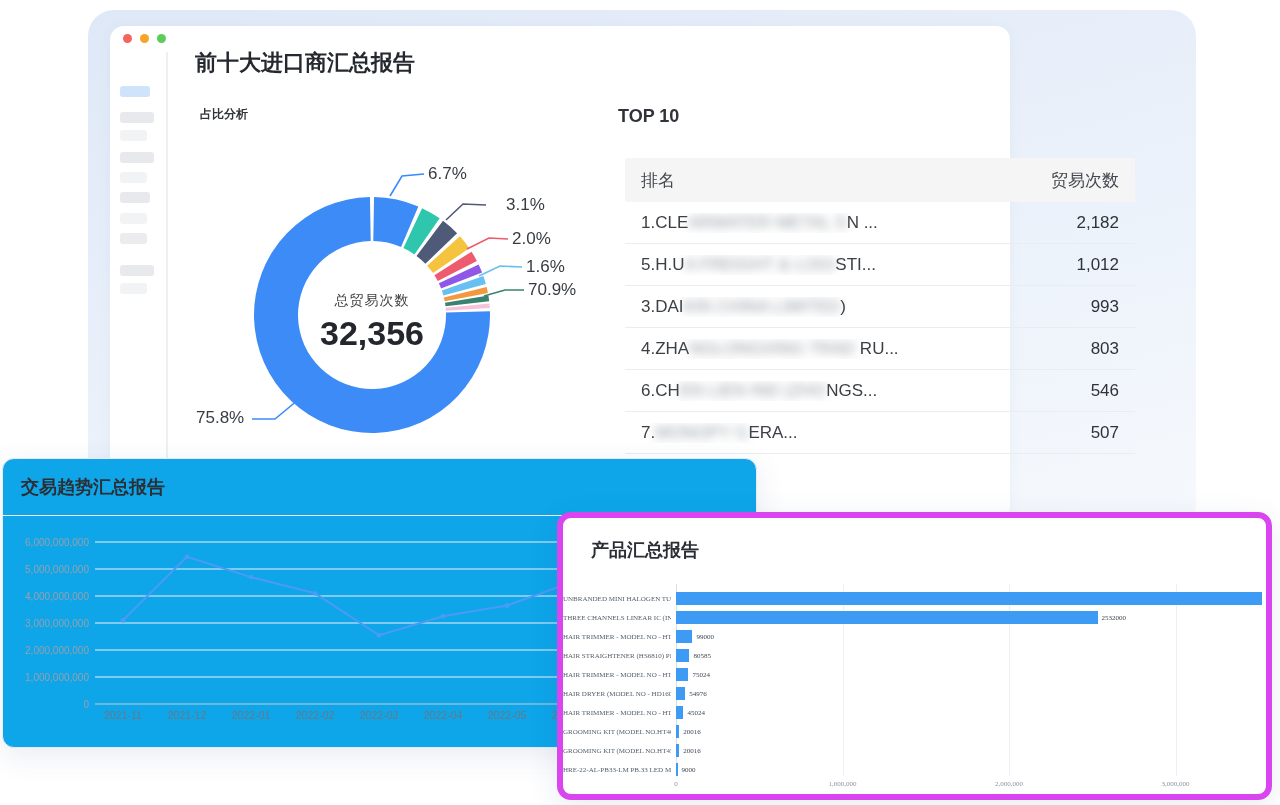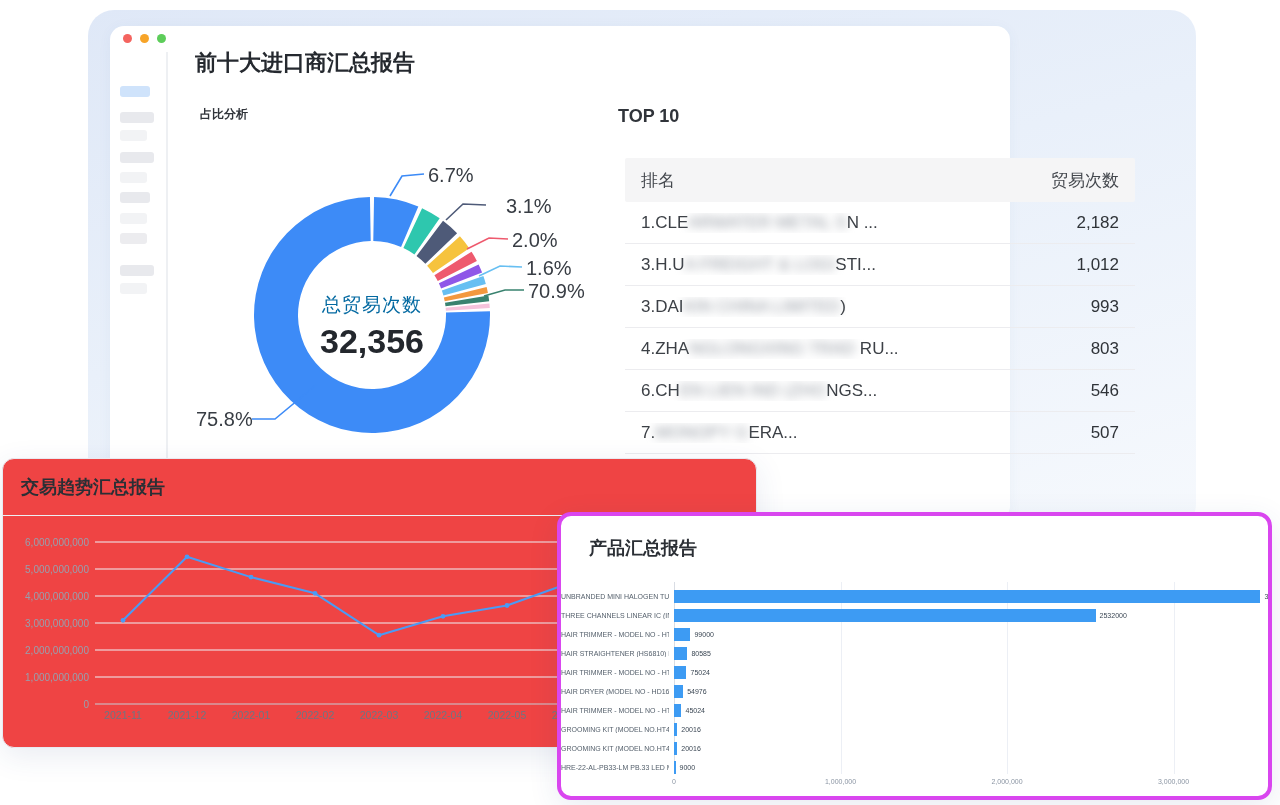--- a/index.html
+++ b/index.html
@@ -25,53 +25,53 @@
   }
   .traffic { position:absolute; left:13px; top:8px; display:flex; gap:8px; }
   .dot { width:9px; height:9px; border-radius:50%; }
   .sidebar { position:absolute; left:10px; top:52px; width:46px; }
   .skel { position:absolute; left:0; height:11px; border-radius:3px; }
   .vdivider { position:absolute; left:56px; top:26px; width:2px; height:462px; background:#eef0f3; }
   .main-title { position:absolute; left:85px; top:22px; font-size:22px; font-weight:bold; color:#25292f; }
   .section-label { position:absolute; font-size:12px; font-weight:600; color:#30343a; }
   .donut-svg { position:absolute; left:0; top:0; width:1070px; height:494px; pointer-events:none; }
   .donut-center { position:absolute; left:162px; top:266px; width:200px; text-align:center; }
-  .donut-center .clabel { font-size:19px; color:#0369a1; letter-spacing:1px; }
+  .donut-center .clabel { font-size:14px; color:#404040; letter-spacing:1px; }
   .donut-center .cvalue { font-size:34px; font-weight:600; color:#23272d; margin-top:4px; }
-  .callout { position:absolute; font-size:20px; color:#383d44; }
+  .callout { position:absolute; font-size:17px; color:#383d44; }
   
   .top10 { position:absolute; left:515px; top:132px; width:510px; }
   .thead {
     height:44px; background:#f5f5f6; border-radius:2px;
     display:flex; align-items:center; justify-content:space-between;
     padding:0 16px; font-size:17px; color:#43474d;
   }
   .trow {
     height:42px; display:flex; align-items:center; justify-content:space-between;
     padding:0 16px; border-bottom:1px solid #ececef; font-size:17px; color:#3c4046;
   }
   .tname { white-space:nowrap; overflow:hidden; }
   .tname .blurseg { filter:blur(5px); color:#8f959e; }
   .tval { color:#2f3338; }
   
   .trend-card {
     position:absolute; left:2px; top:458px; width:755px; height:290px;
-    background:#ef4444; border:1px solid #e8eaf1; border-radius:12px;
+    background:#0ea5e9; border:1px solid #e8eaf1; border-radius:12px;
     box-shadow:0 8px 30px rgba(40,70,130,.10);
     z-index:2;
   }
   .trend-title { position:absolute; left:18px; top:16px; font-size:18px; font-weight:bold; color:#2b2f35; }
   .trend-divider { position:absolute; left:0; top:56px; width:100%; height:1px; background:#edeff3; }
   .trend-svg { position:absolute; left:0; top:62px; width:753px; height:226px; }
   
   .product-card {
     position:absolute; left:557px; top:512px; width:715px; height:288px;
-    background:#fff; border:4px solid #d946ef; border-radius:14px;
+    background:#fff; border:6px solid #d946ef; border-radius:14px;
     box-shadow:0 8px 30px rgba(40,70,130,.10);
-    z-index:3; overflow:hidden;
+    z-index:3; overflow:hidden;font-family:Liberation Serif, serif;
   }
   .product-title { position:absolute; left:28px; top:20px; font-size:18px; font-weight:bold; color:#2b2f35; }
   .pgrid { position:absolute; top:66px; width:1px; height:192px; background:#eceff5; }
   .pgrid.zero { background:#d9dde4; }
   .pbar-row { position:absolute; left:0; height:13px; }
   .pbar-label {
     position:absolute; left:0; width:108px; top:3px;
     font-size:7px; color:#55606c; text-align:right; white-space:nowrap; overflow:hidden;
   }
   .pbar { position:absolute; top:0; height:13px; }
@@ -144,21 +144,21 @@
     <div class="thead">
       <span>排名</span>
       <span>贸易次数</span>
     </div>
     <div id="top10-body">
         <div class="trow">
           <div class="tname"><span>1.CLE</span><span class="blurseg">ARWATER METAL S</span><span>N ...</span></div>
           <div class="tval">2,182</div>
         </div>
         <div class="trow">
-          <div class="tname"><span>3.H.U</span><span class="blurseg">A FREIGHT &amp; LOGI</span><span>STI...</span></div>
+          <div class="tname"><span>5.H.U</span><span class="blurseg">A FREIGHT &amp; LOGI</span><span>STI...</span></div>
           <div class="tval">1,012</div>
         </div>
         <div class="trow">
           <div class="tname"><span>3.DAI</span><span class="blurseg">KIN CHINA LIMITED</span><span>)</span></div>
           <div class="tval">993</div>
         </div>
         <div class="trow">
           <div class="tname"><span>4.ZHA</span><span class="blurseg">NGLONGXING TRAD</span><span> RU...</span></div>
           <div class="tval">803</div>
         </div>

